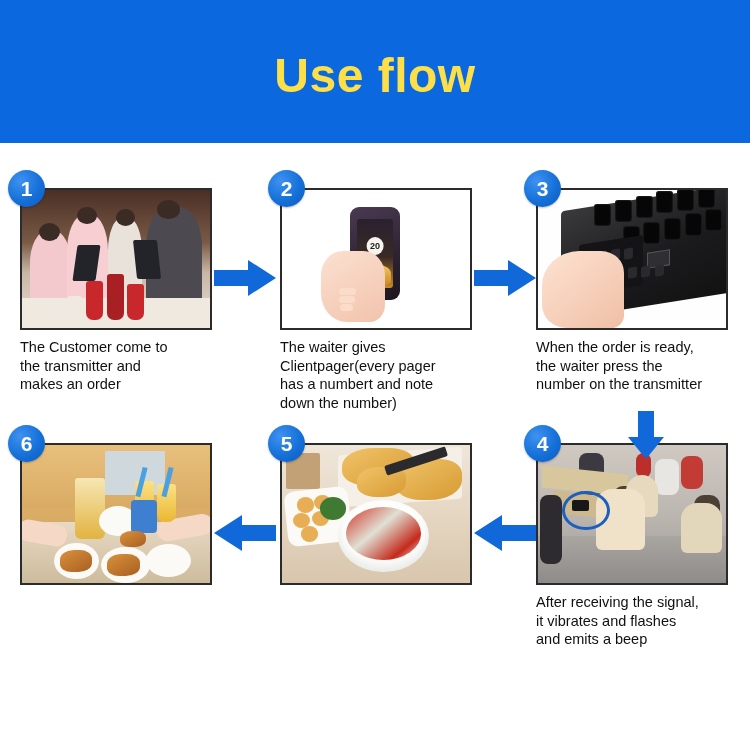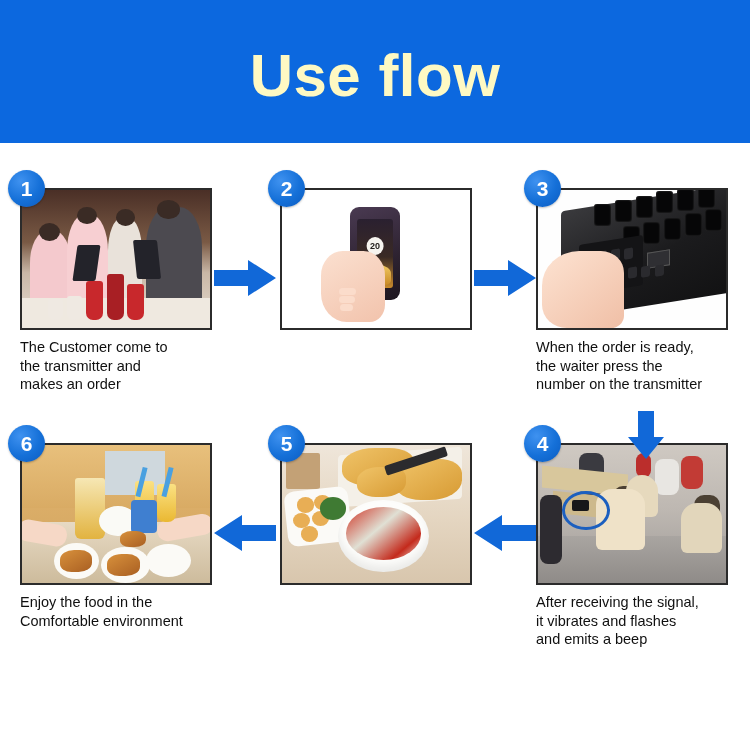--- a/index.html
+++ b/index.html
@@ -20,22 +20,22 @@
     position: absolute;
     left: 0; top: 0;
     width: 750px;
     height: 143px;
     background: #0c68df;
     display: flex;
     align-items: center;
     justify-content: center;
   }
   .header-title {
-    color: #fef9c3;
-    font-size: 60px;
+    color: #fde047;
+    font-size: 48px;
     font-weight: bold;
     letter-spacing: 0.5px;
     line-height: 1;
     margin-top: 8px;
   }
 
   
   .flow {
     position: absolute;
     left: 0; top: 143px;
@@ -293,20 +293,24 @@
             </div>
           </div>
           <div class="hand">
             <div class="finger f1"></div>
               <div class="finger f2"></div>
               <div class="finger f3"></div>
           </div>
         </div>
       </div>
     </div>
+    <div class="caption">The waiter gives
+Clientpager(every pager
+has a numbert and note
+ down the number)</div>
   </div>
 
   <div class="step step-col-3 step-row-1">
     <div class="photo-wrap">
       <div class="badge">3</div>
       <div class="photo">
         <div class="inner sc3">
           <div class="base"></div>
           <div class="slot" style="left:30%; top:10%;"></div>
           <div class="slot" style="left:41%; top:7%;"></div>
@@ -355,22 +359,20 @@
           <div class="cup6"></div>
           <div class="plate6 pl1"></div>
           <div class="plate6 pl2"></div>
           <div class="plate6 pl3"></div>
           <div class="chick" style="left:20%; bottom:8%; width:17%; height:16%;"></div>
           <div class="chick" style="left:45%; bottom:5%; width:18%; height:16%;"></div>
           <div class="chick" style="left:52%; top:62%; width:14%; height:12%;"></div>
         </div>
       </div>
     </div>
-    <div class="caption">Enjoy the food in the
-Comfortable environment</div>
   </div>
 
   <div class="step step-col-2 step-row-2">
     <div class="photo-wrap">
       <div class="badge">5</div>
       <div class="photo">
         <div class="inner sc5">
           <div class="box"></div>
           <div class="tray"></div>
           <div class="fried fr1"></div>

